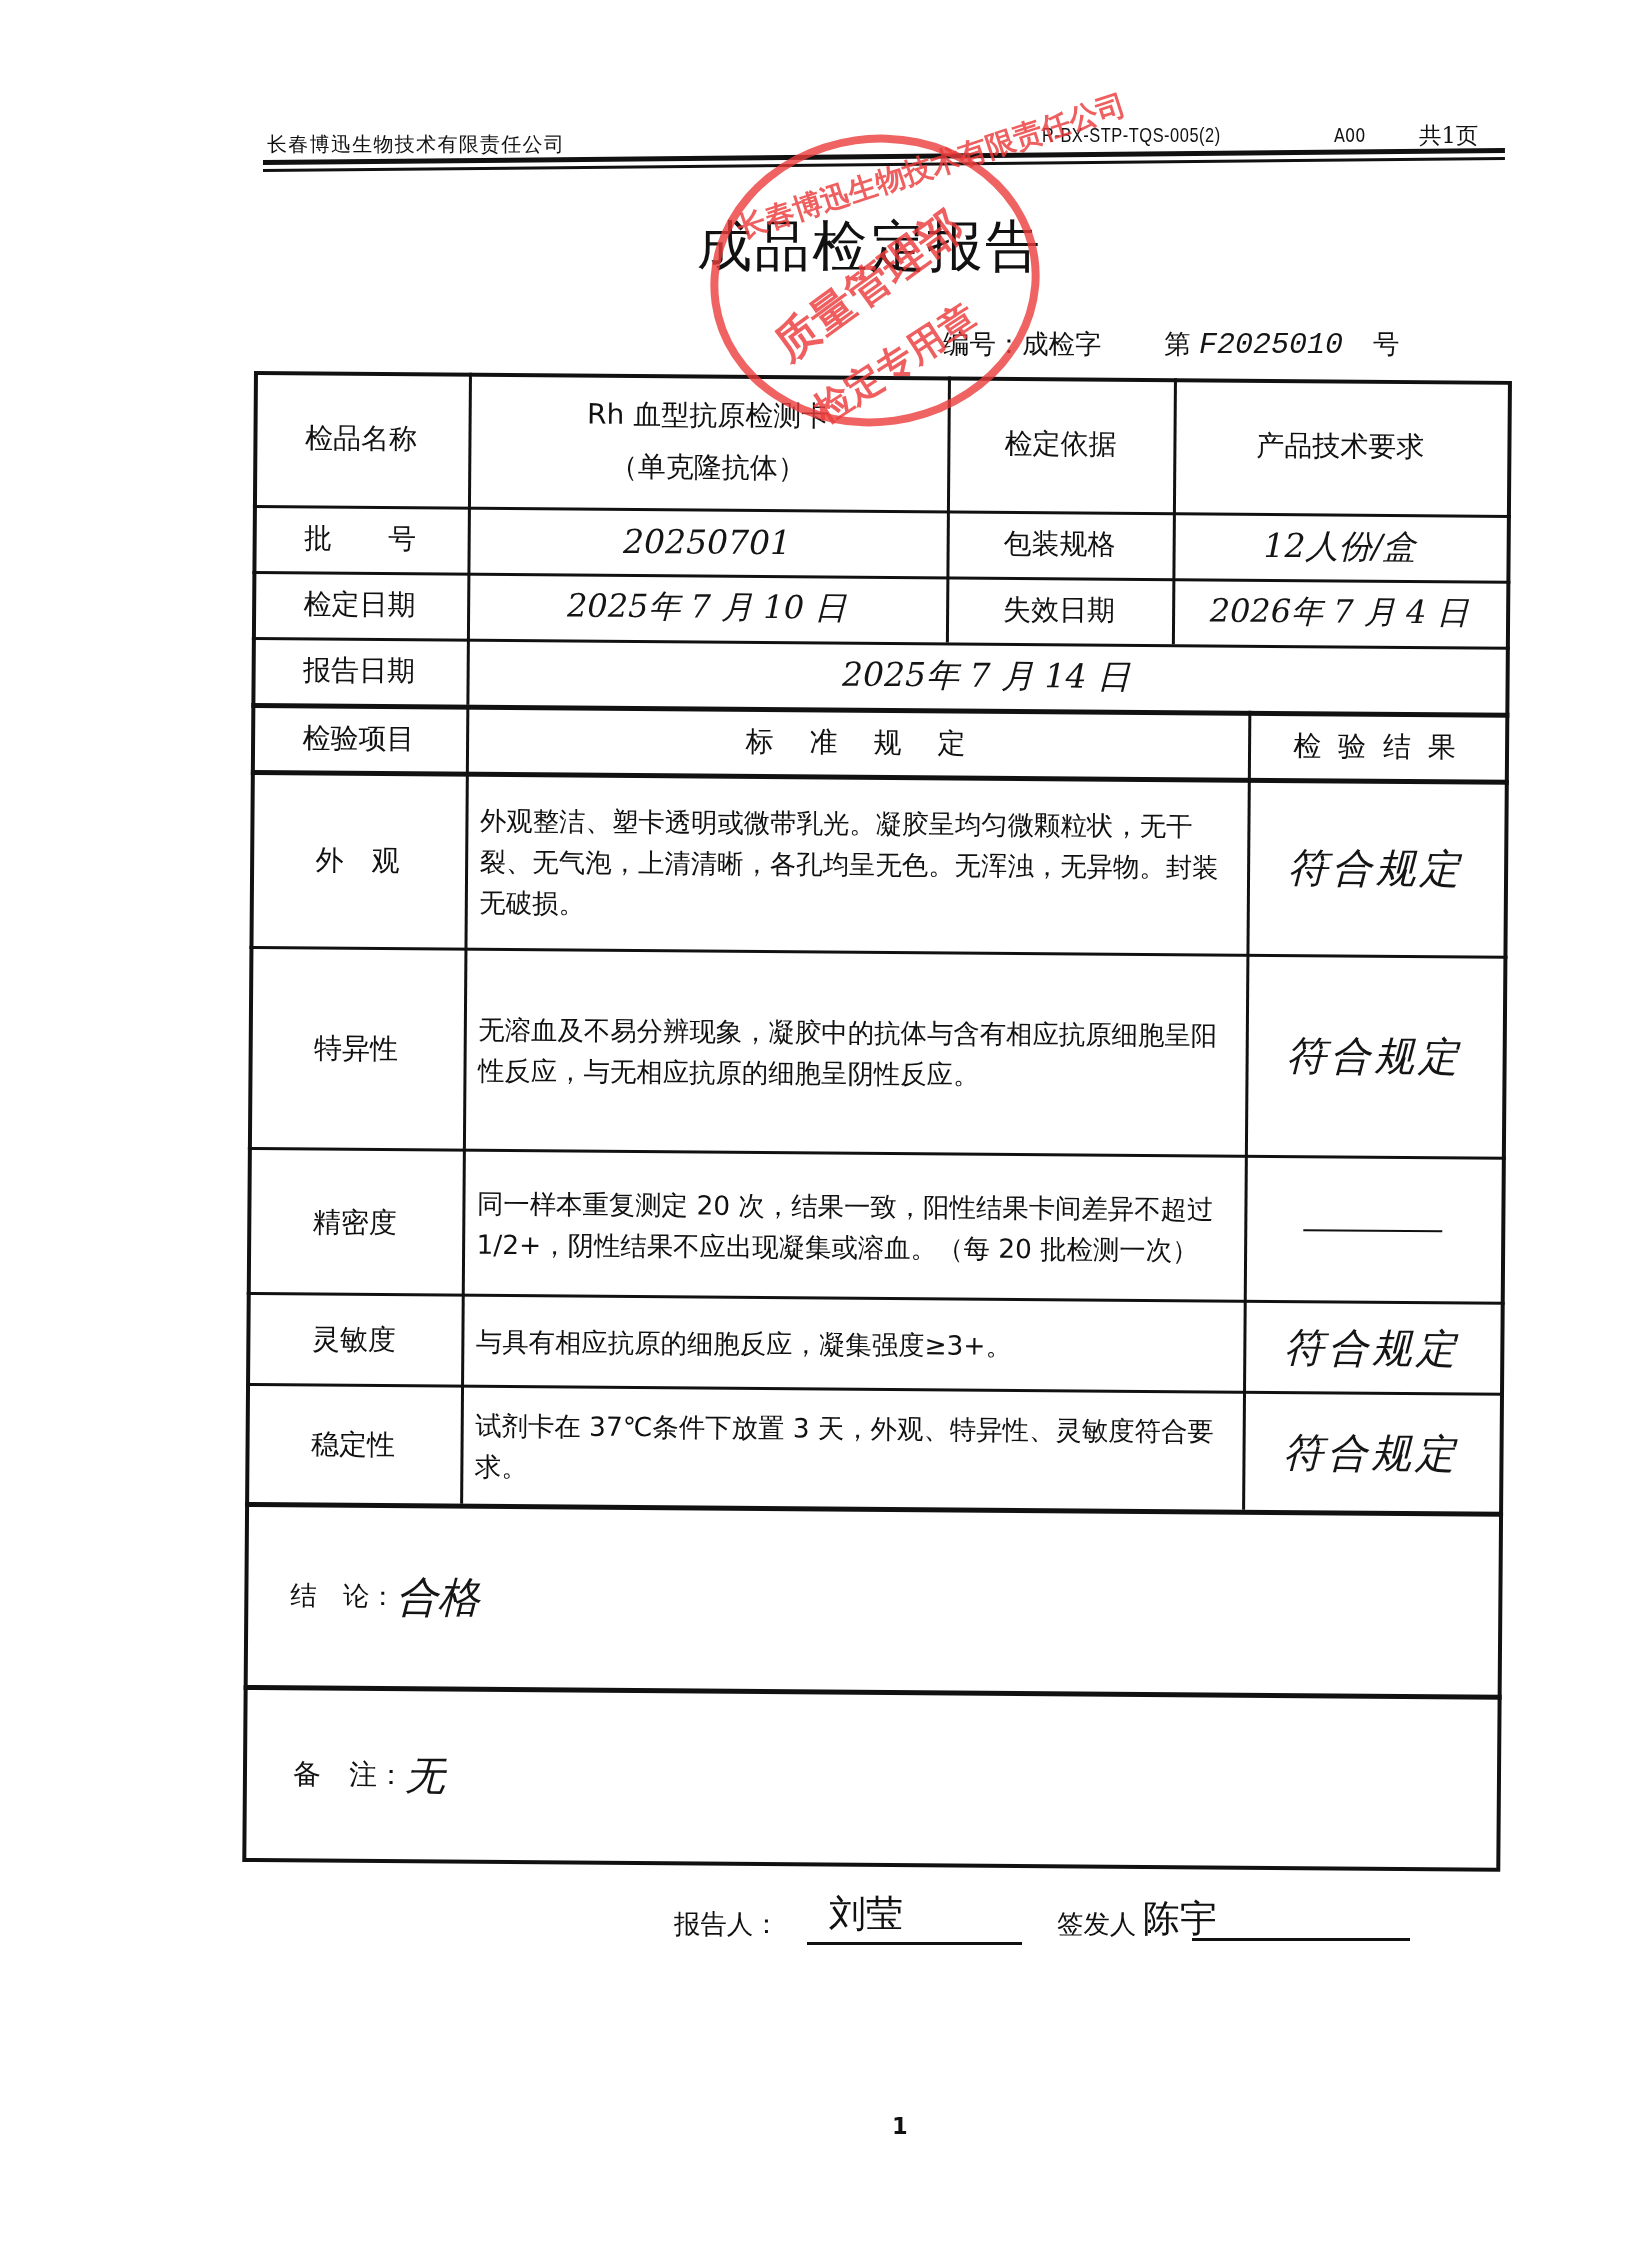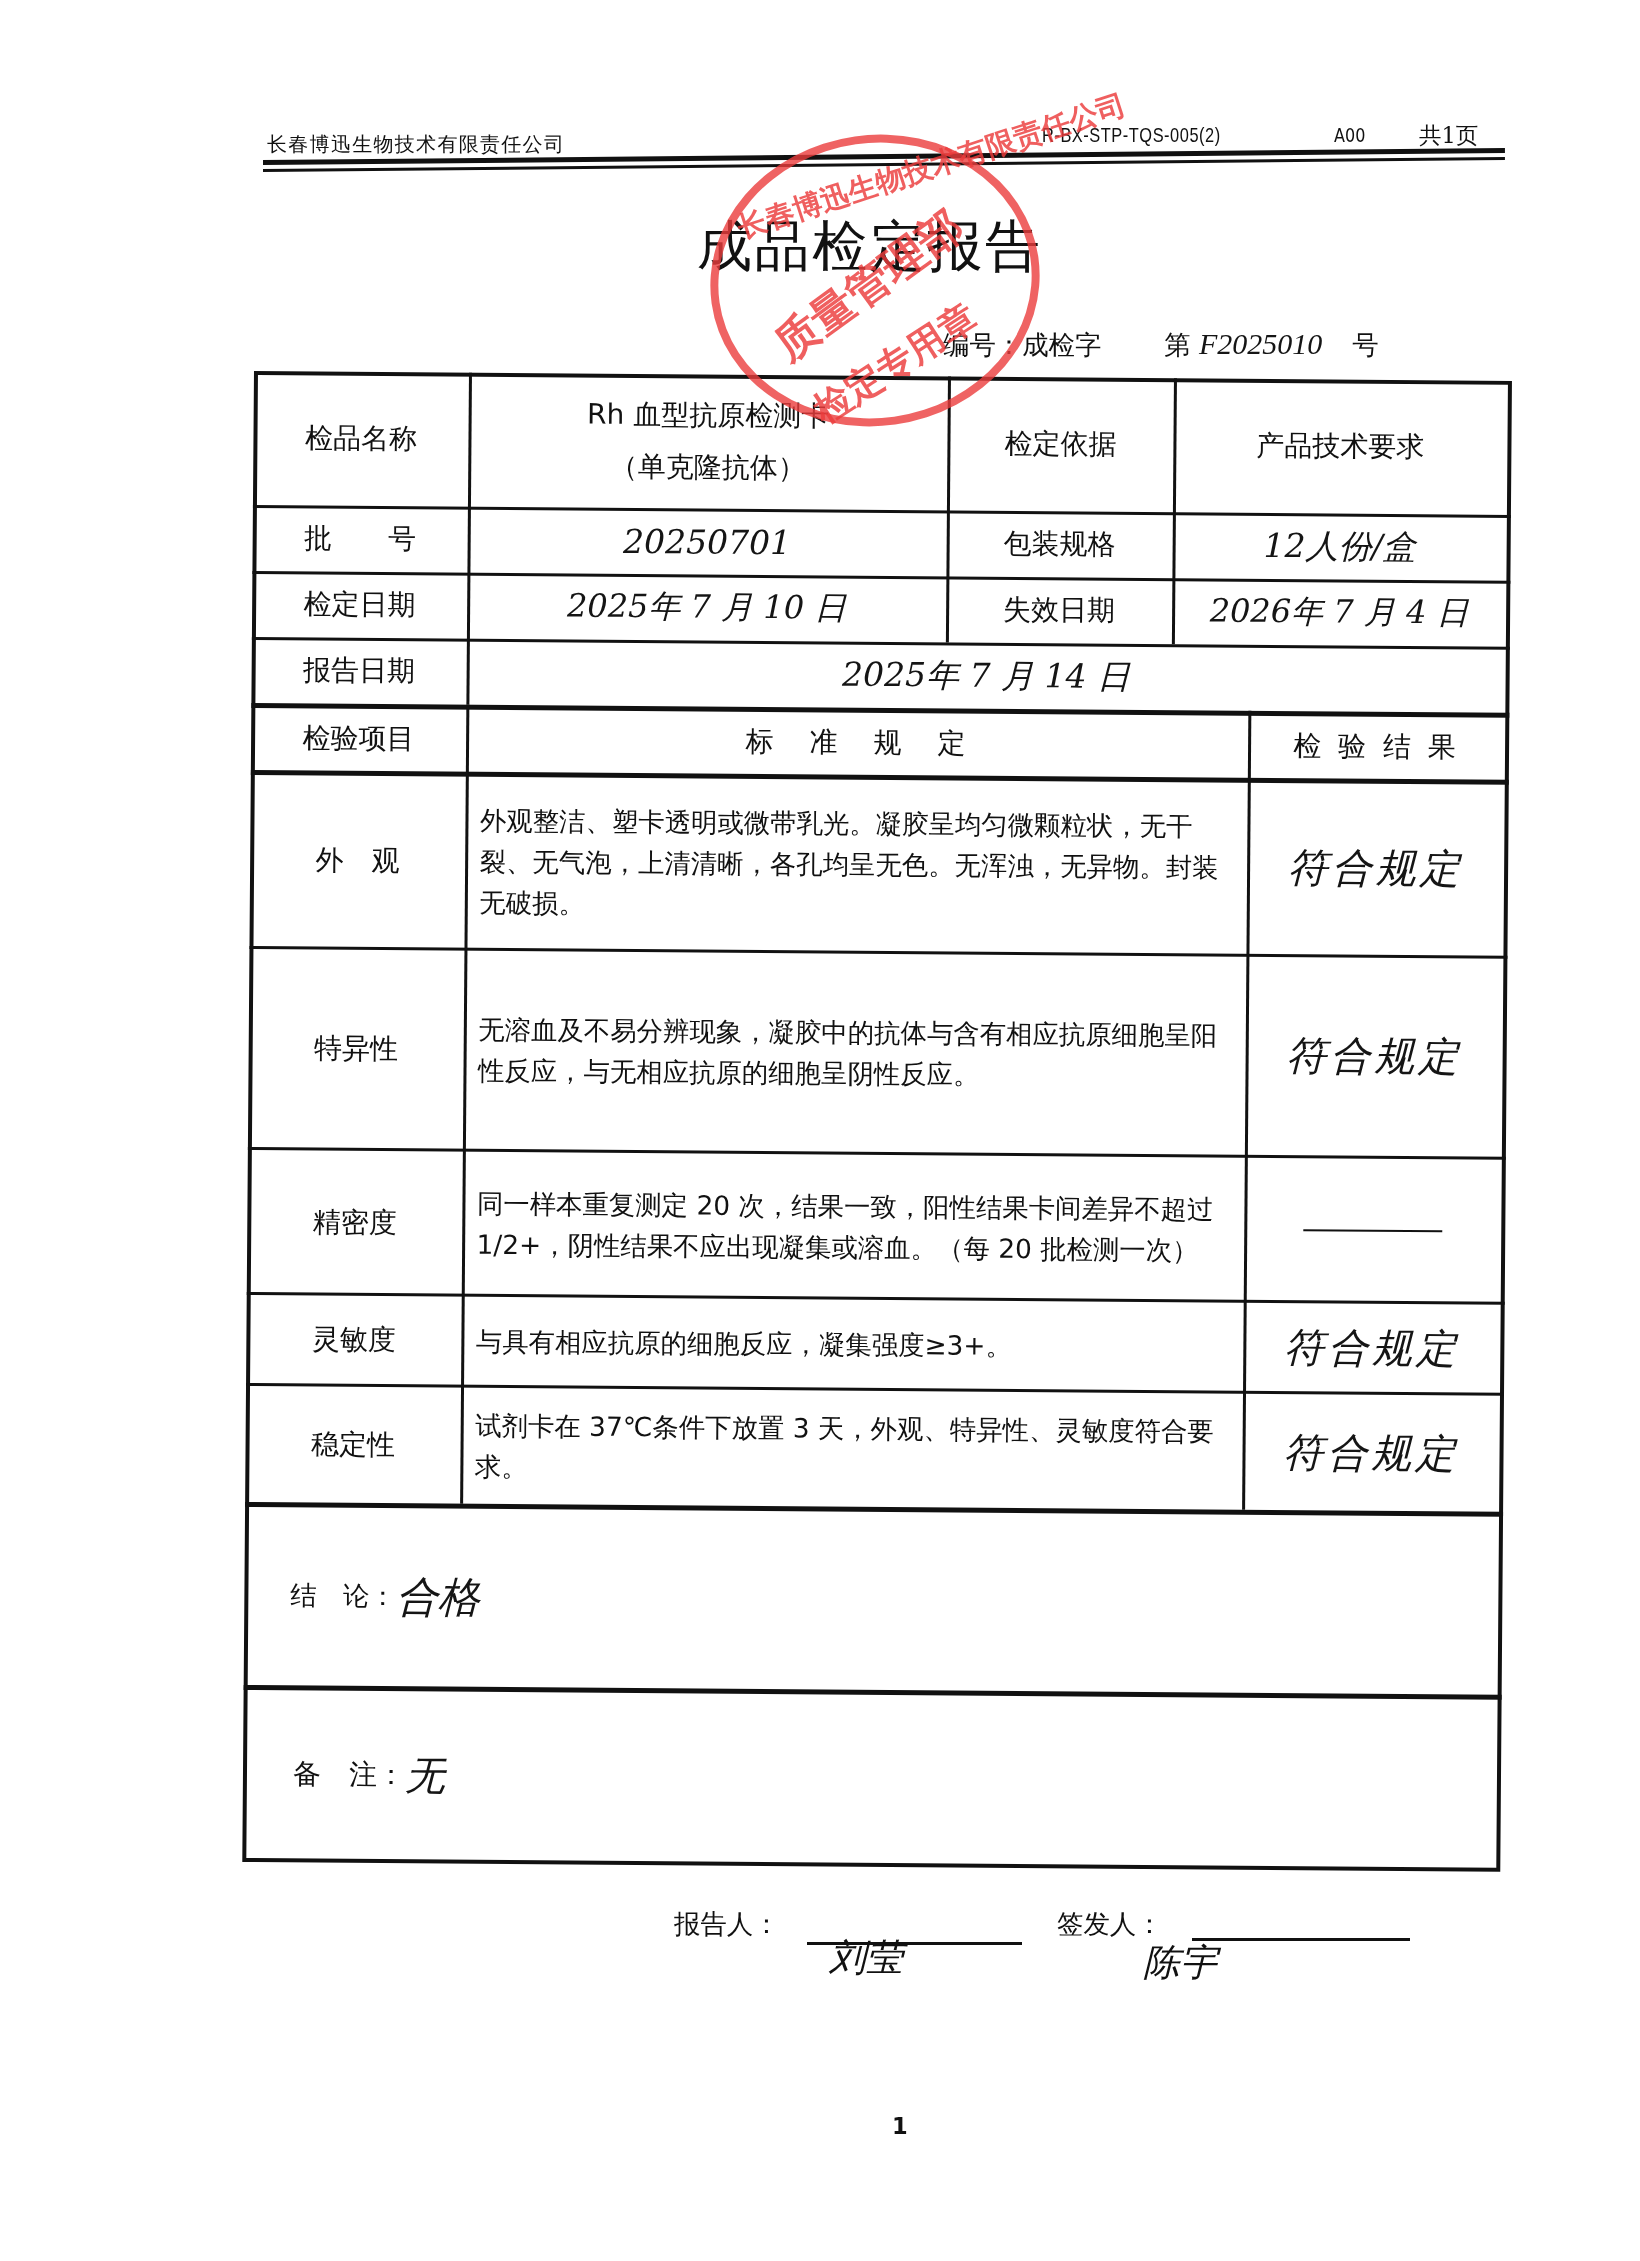--- a/index.html
+++ b/index.html
@@ -19,37 +19,37 @@
 
     .title { left: 697px; top: 210px; font-size: 55px; font-weight: normal; letter-spacing: 2.6px; font-family: "DejaVu Sans", sans-serif; }
 
     .stamp { left: 710px; top: 135px; width: 330px; height: 291px; border: 8px solid rgba(235,60,60,0.8); border-radius: 50%; box-sizing: border-box; transform: rotate(-8deg); pointer-events: none; }
     .stamp-text { position: absolute; color: rgba(235,60,60,0.82); font-weight: bold; font-family: "DejaVu Sans", sans-serif; white-space: nowrap; }
     .st1 { left: 73px; top: 20px; font-size: 40px; transform: rotate(-20deg); }
     .st2 { left: 40px; top: 112px; font-size: 44px; transform: rotate(-28deg); }
     .st3 { left: 73px; top: 198px; font-size: 37px; transform: rotate(-25deg); }
 
     .serial { left: 943px; top: 327px; font-size: 26.4px; }
-    .serial .hand { font-family: Liberation Serif, serif; font-style: italic; font-size: 30px; }
+    .serial .hand { font-family: Liberation Mono, monospace; font-style: italic; font-size: 30px; }
 
     .table-wrap { left: 254px; top: 371px; width: 1258px; height: 1491px; transform: rotate(0.45deg); transform-origin: top left; }
     .frame { position: absolute; left: 0; top: 0; right: 0; bottom: 0; border: 4px solid #111; box-sizing: border-box; }
     .hl { position: absolute; height: 2.6px; background: #111; }
     .hl.thick { height: 4.6px; }
     .vl { position: absolute; width: 2.6px; background: #111; }
     .cell { position: absolute; display: flex; align-items: center; justify-content: center; text-align: center; font-size: 28px; }
     .cell.left { justify-content: flex-start; text-align: left; }
     .hand { font-family: "DejaVu Serif", serif; font-style: italic; color: #151515; }
     .std { font-size: 26.4px; line-height: 41px; padding: 0 13.2px 0 14.5px; box-sizing: border-box; font-family: "DejaVu Sans", sans-serif; }
     .res { font-size: 40px; letter-spacing: 4px; }
     .dash { width: 139px; height: 2px; background: #111; display: inline-block; }
 
     .sign { top: 1907px; font-size: 26.4px; }
     .sign-line { position: absolute; height: 2.6px; background: #111; }
-    .sig { font-family: "DejaVu Serif", serif; font-style: italic; font-size: 37px; margin-top: 44px; }
+    .sig { font-family: "DejaVu Serif", serif; font-size: 37px; }
     .pageno { left: 892px; top: 2113px; font-size: 22.5px; font-weight: bold; }
   </style>
 </head>
 <body>
 
 <div class="abs hdr-left">长春博迅生物技术有限责任公司</div>
 <div class="abs hdr-code">R-BX-STP-TQS-005(2)</div>
 <div class="abs hdr-rev">A00</div>
 <div class="abs hdr-page">共1页</div>
 <div class="abs rule1"></div>

